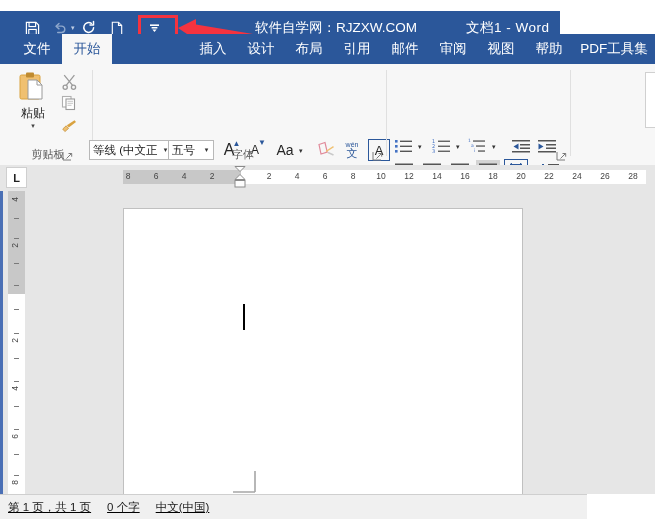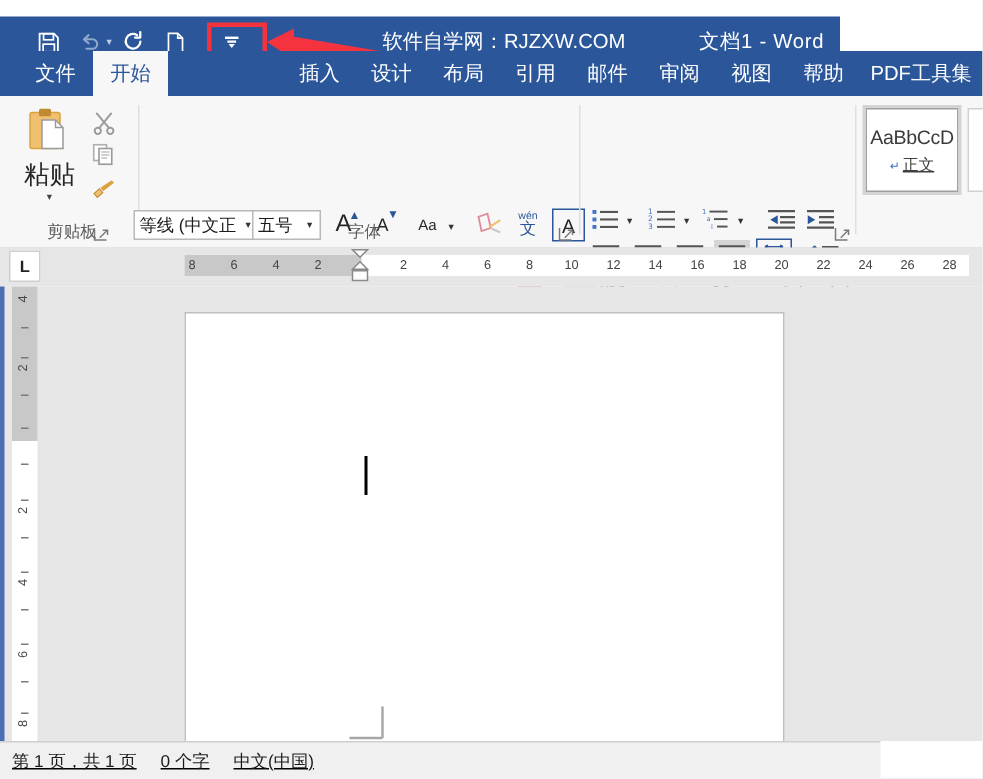--- a/index.html
+++ b/index.html
@@ -56,21 +56,21 @@
   .grp-label{
     position:absolute;bottom:3px;font-size:11px;color:#5a5a5a;text-align:center;
   }
   .grp-sep{position:absolute;top:6px;width:1px;height:86px;background:#e0e0e0;}
   .dialog-launcher{position:absolute;bottom:3px;width:11px;height:11px;}
   .dialog-launcher svg{display:block;}
 
   
   .paste-btn{position:absolute;left:10px;top:6px;width:46px;height:68px;
     display:flex;flex-direction:column;align-items:center;}
-  .paste-label{font-size:17px;color:#262626;margin-top:1px;}
+  .paste-label{font-size:12px;color:#262626;margin-top:1px;}
   .paste-caret{font-size:7px;color:#444;line-height:6px;margin-top:1px;}
   .clip-small{position:absolute;width:22px;height:20px;display:flex;align-items:center;justify-content:center;}
 
   
   .combo{
     position:absolute;height:20px;border:1px solid #b8b8b8;background:#fff;
     display:flex;align-items:center;box-sizing:border-box;font-size:11.5px;color:#1a1a1a;
   }
   .combo .txt{padding-left:3px;overflow:hidden;white-space:nowrap;flex:1;}
   .combo .cb-caret{width:13px;display:flex;align-items:center;justify-content:center;font-size:7px;color:#333;}
@@ -248,21 +248,21 @@
       <span class="txt">五号</span>
       <span class="cb-caret">▾</span>
     </div>
 
     <div class="ico" style="left:218px;top:75px;width:22px;height:22px;font-size:16px;">
       <span style="position:relative;">A<span style="position:absolute;right:-6px;top:-2px;font-size:8px;color:#2b579a;">▲</span></span>
     </div>
     <div class="ico" style="left:244px;top:75px;width:22px;height:22px;font-size:12px;">
       <span style="position:relative;">A<span style="position:absolute;right:-7px;top:-5px;font-size:8px;color:#2b579a;">▼</span></span>
     </div>
-    <div class="ico" style="left:272px;top:75px;width:26px;height:22px;font-size:10px;">
+    <div class="ico" style="left:272px;top:75px;width:26px;height:22px;font-size:14px;">
       <span>Aa</span>
     </div>
     <span class="mini-caret" style="left:299px;top:83px;">▾</span>
 
     <div class="ico" style="left:314px;top:75px;width:24px;height:22px;">
       <svg width="20" height="18" viewBox="0 0 20 18">
         <path d="M3 3.5l6-2 2.2 9.5-6.2 2z" fill="none" stroke="#e08a9a" stroke-width="1.2"></path>
         <path d="M10 10.5l7.5-4.8" stroke="#f0c070" stroke-width="1.4"></path>
         <path d="M12 11.5l5.5 2.5" stroke="#c9c9c9" stroke-width="1.4"></path>
       </svg>
@@ -475,27 +475,20 @@
 
     <div class="dialog-launcher" style="left:556px;">
       <svg viewBox="0 0 11 11" width="11" height="11">
           <path d="M1 1v8h8" fill="none" stroke="#7a7a7a" stroke-width="1"></path>
           <path d="M9.5 2.5L4.5 7.5" stroke="#7a7a7a" stroke-width="1"></path>
           <path d="M6.5 2.5h3.2v3.2" fill="none" stroke="#7a7a7a" stroke-width="1"></path>
         </svg>
     </div>
     <div class="grp-sep" style="left:570px;"></div>
 
-    <div class="style-card sel" style="left:577px;">
-      <span class="style-sample">AaBbCcD</span>
-      <span style="display:flex;align-items:baseline;">
-        <span class="style-pil">↵</span>
-        <span class="style-name">正文</span>
-      </span>
-    </div>
     <div class="style-card" style="left:645px;width:62px;">
       <span class="style-sample">A</span>
 
     </div>
   </div>
 
   <div class="rulerrow">
     <div class="tabsel">L</div>
 
     <div class="hruler">

